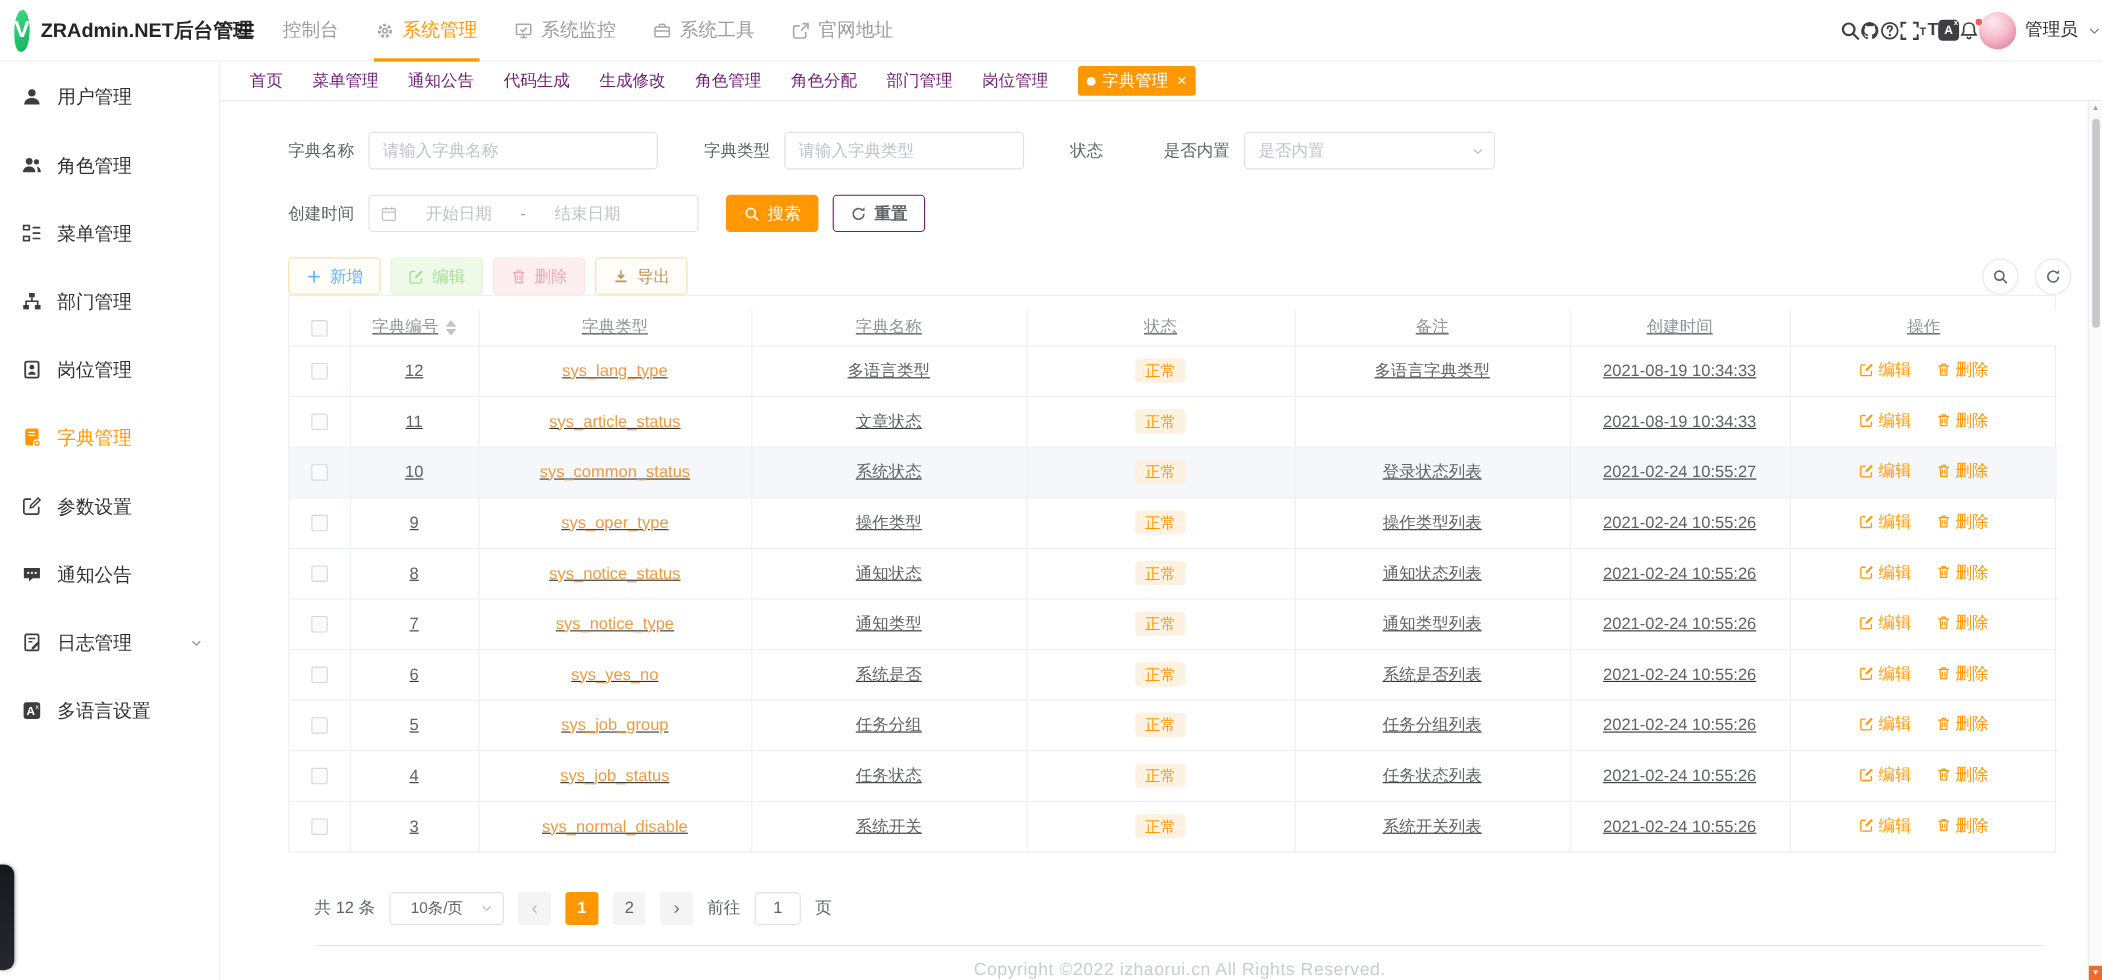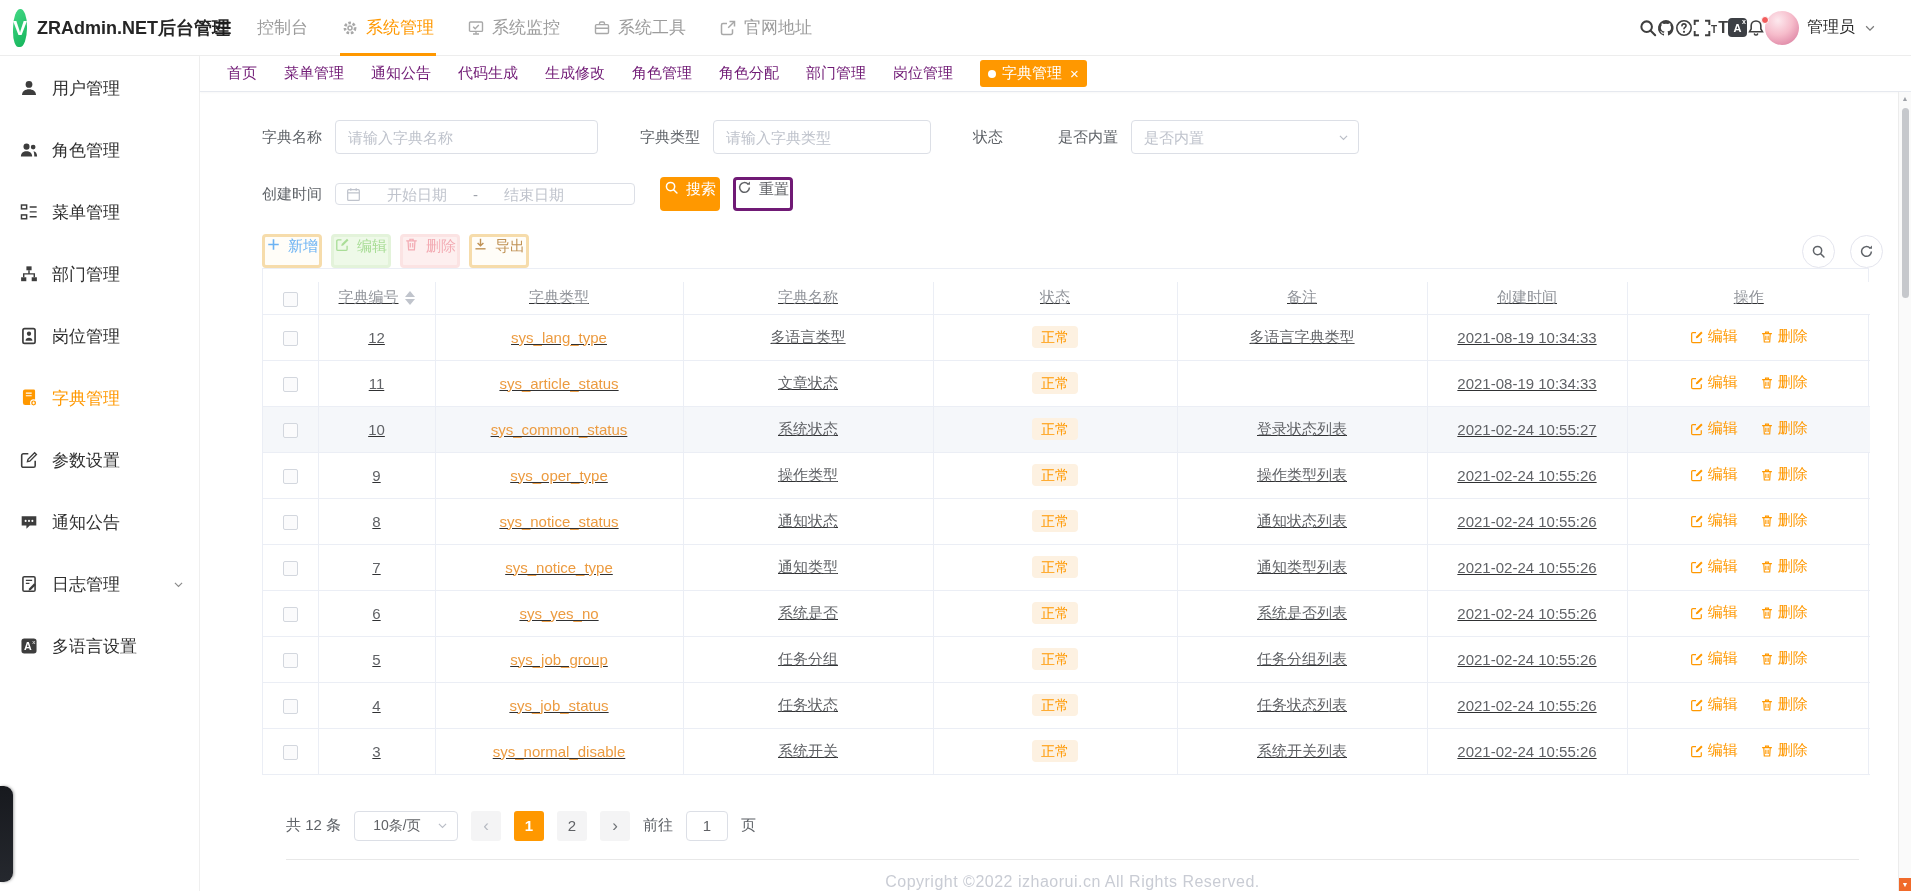--- a/index.html
+++ b/index.html
@@ -14,21 +14,21 @@
   .logo{width:38px;height:38px;background:linear-gradient(135deg,#43d985,#14b35a);border-radius:52% 46% 50% 38%;
     display:flex;align-items:center;justify-content:center;color:#fff;font-weight:bold;font-size:21px;}
   .app-title{font-size:18px;font-weight:bold;color:#252525;white-space:nowrap;}
   .topbar-main{flex:1;display:flex;align-items:center;min-width:0;}
   .fold-btn{margin:0 8px 0 14px;color:#1d1d1d;cursor:pointer;}
   .topnav{display:flex;align-items:stretch;height:56px;}
   .nav-item{display:flex;align-items:center;gap:8px;padding:1px 17px;font-size:17px;color:#9c9c9c;position:relative;cursor:pointer;white-space:nowrap;}
   .nav-item .ic{color:#a8a8a8;}
   .nav-item.active{color:var(--primary);}
   .nav-item.active::after{content:"";position:absolute;left:15px;right:15px;bottom:0;height:3px;background:var(--primary);}
-  .topbar-right{margin-left:auto;display:flex;align-items:center;padding-right:34px;text-align:center;}
+  .topbar-right{margin-left:auto;display:flex;align-items:center;text-align:center;}
   .hdr-btn{position:relative;color:#3f3f3f;cursor:pointer;display:flex;align-items:center;}
   .hdr-dot{position:absolute;top:-3px;right:-4px;width:8px;height:8px;border-radius:50%;background:#f25c5c;border:1px solid #fff;}
   .fontsize-ic{font-size:10px;font-weight:bold;color:#3f3f3f;line-height:1;}
   .fontsize-ic b{font-size:16px;margin-left:1px;}
   .lang-ic{width:19px;height:19px;background:#3c3f44;border-radius:4px;color:#fff;font-size:11px;font-weight:bold;
     display:flex;align-items:center;justify-content:center;position:relative;}
   .lang-ic i{position:absolute;top:0;right:1px;font-style:normal;font-size:7px;}
   .user-box{display:flex;align-items:center;gap:8px;cursor:pointer;}
   .avatar{width:34px;height:34px;border-radius:50%;flex:none;
     background:radial-gradient(circle at 38% 28%,#fde9ee 0%,#f6bccb 45%,#e493ae 75%,#c97795 100%);}
@@ -57,30 +57,30 @@
   .form-row{display:flex;align-items:center;}
   .form-row + .form-row{margin-top:23px;}
   .fgroup{display:flex;align-items:center;margin-right:42px;}
   .flabel{font-size:15px;color:#5f6368;margin-right:13px;white-space:nowrap;text-align:right;}
   .tin{height:34px;border:1px solid #dcdfe6;border-radius:4px;font-size:15px;color:#606266;padding:0 12px;outline:none;
     font-family:inherit;}
   .tin::placeholder{color:#bfc3cc;}
   .sel{position:relative;display:flex;align-items:center;}
   .sel .tin{padding-right:30px;width:100%;}
   .sel .ic{position:absolute;right:9px;color:#b9bdc6;pointer-events:none;}
-  .daterange{height:22px;width:300px;border:1px solid #dcdfe6;border-radius:4px;display:flex;align-items:center;padding:0 10px;gap:4px;}
+  .daterange{height:34px;width:300px;border:1px solid #dcdfe6;border-radius:4px;display:flex;align-items:center;padding:0 10px;gap:4px;}
   .daterange .ic{color:#bfc3cc;flex:none;}
   .daterange input{border:none;outline:none;width:104px;font-size:15px;text-align:center;color:#606266;font-family:inherit;}
   .daterange input::placeholder{color:#bfc3cc;}
   .dr-sep{color:#9fa3ab;font-size:15px;}
-  .btn{height:34px;display:inline-flex;align-items:flex-start;gap:7px;border-radius:4px;font-size:15px;cursor:pointer;
-    padding:0 1px;border:3px solid #701a75;background:#fff;color:#606266;white-space:nowrap;}
+  .btn{height:34px;display:inline-flex;align-items:center;gap:7px;border-radius:4px;font-size:15px;cursor:pointer;
+    padding:0 15px;border:1px solid #701a75;background:#fff;color:#606266;white-space:nowrap;}
   .btn .ic{line-height:0;}
   .btn-search{background:var(--primary);border-color:var(--primary);color:#fff;margin-left:25px;}
-  .btn-reset{margin-left:13px;}
+  .btn-reset{margin-left:13px;font-weight:bold;}
 
   .toolbar{margin-top:23px;display:flex;align-items:center;gap:9px;}
   .btn-add{border-color:#f6dcab;background:#fffdf8;color:#6db3f3;}
   .btn-add .ic{color:#6db3f3;}
   .btn-edit{border-color:#e3f3da;background:#eef9e8;color:#a9dd97;}
   .btn-del{border-color:#fbe3e3;background:#fdefef;color:#f3abb3;}
   .btn-export{border-color:#f6dcab;background:#fffdf8;color:#c09255;}
   .tool-right{margin-left:auto;display:flex;gap:15px;}
   .circle-btn{width:33px;height:33px;border-radius:50%;border:1px solid #e4e5ee;background:#fff;display:flex;
     align-items:center;justify-content:center;color:#5f6368;cursor:pointer;}

